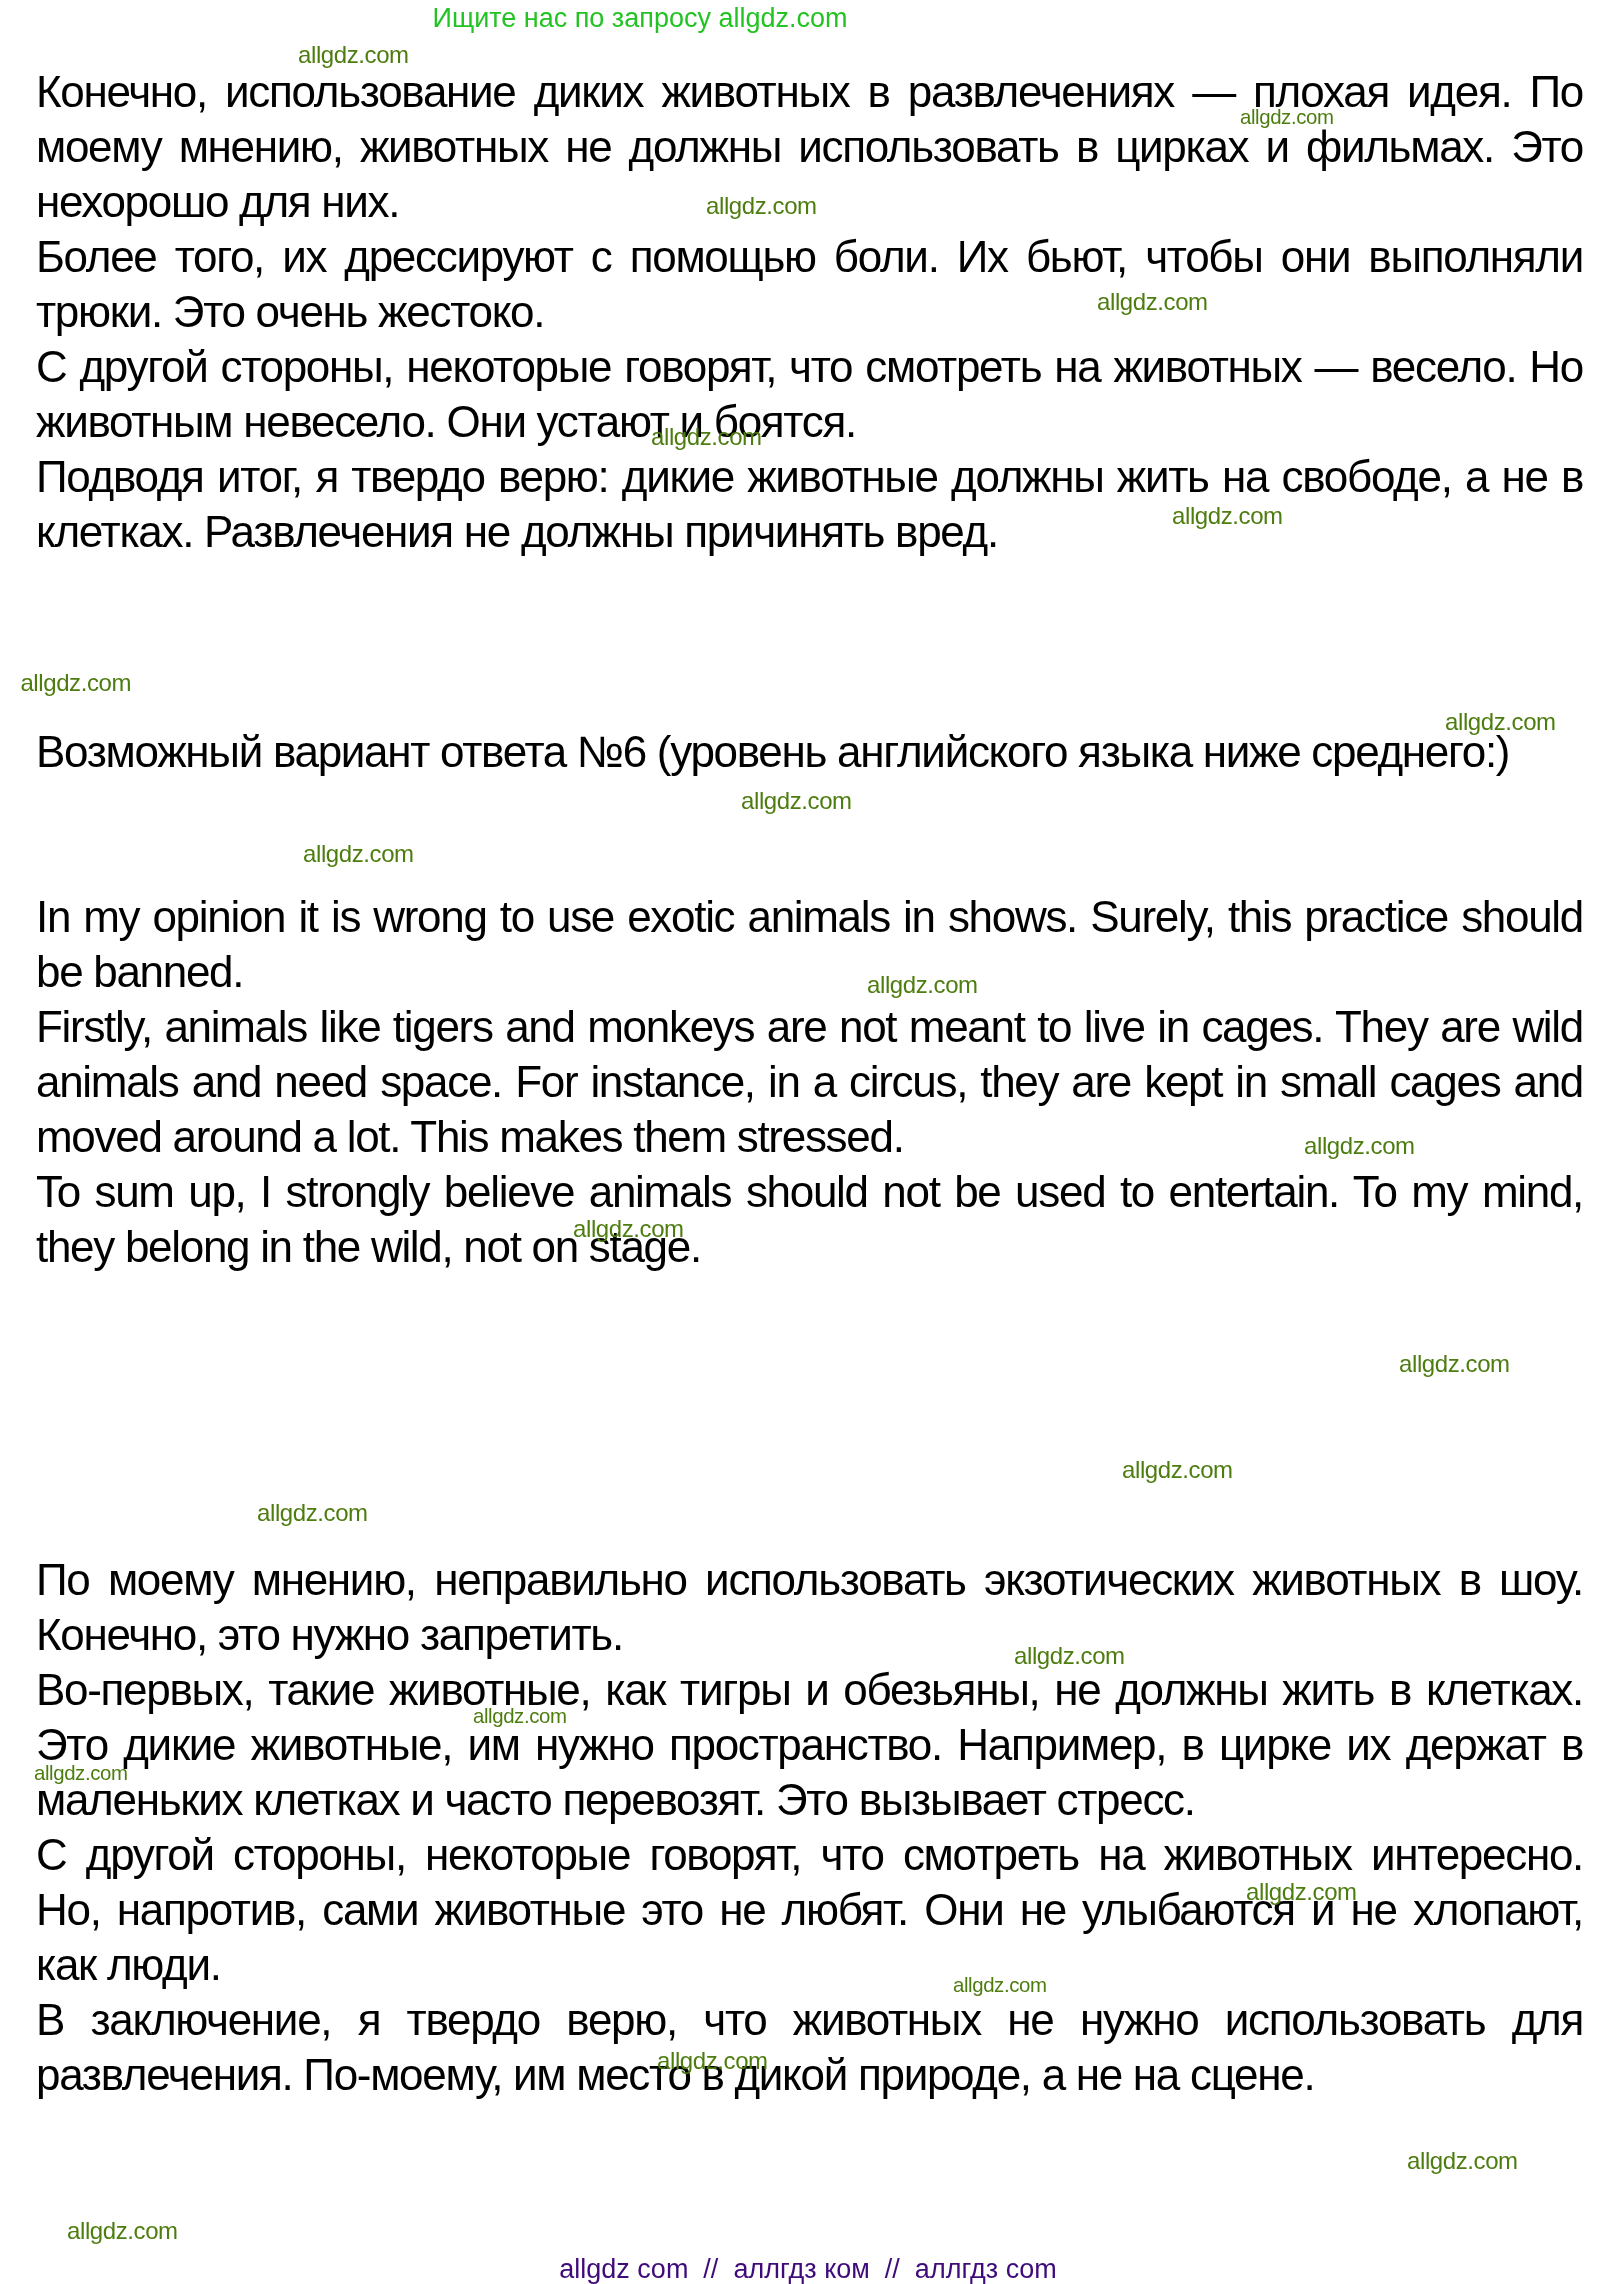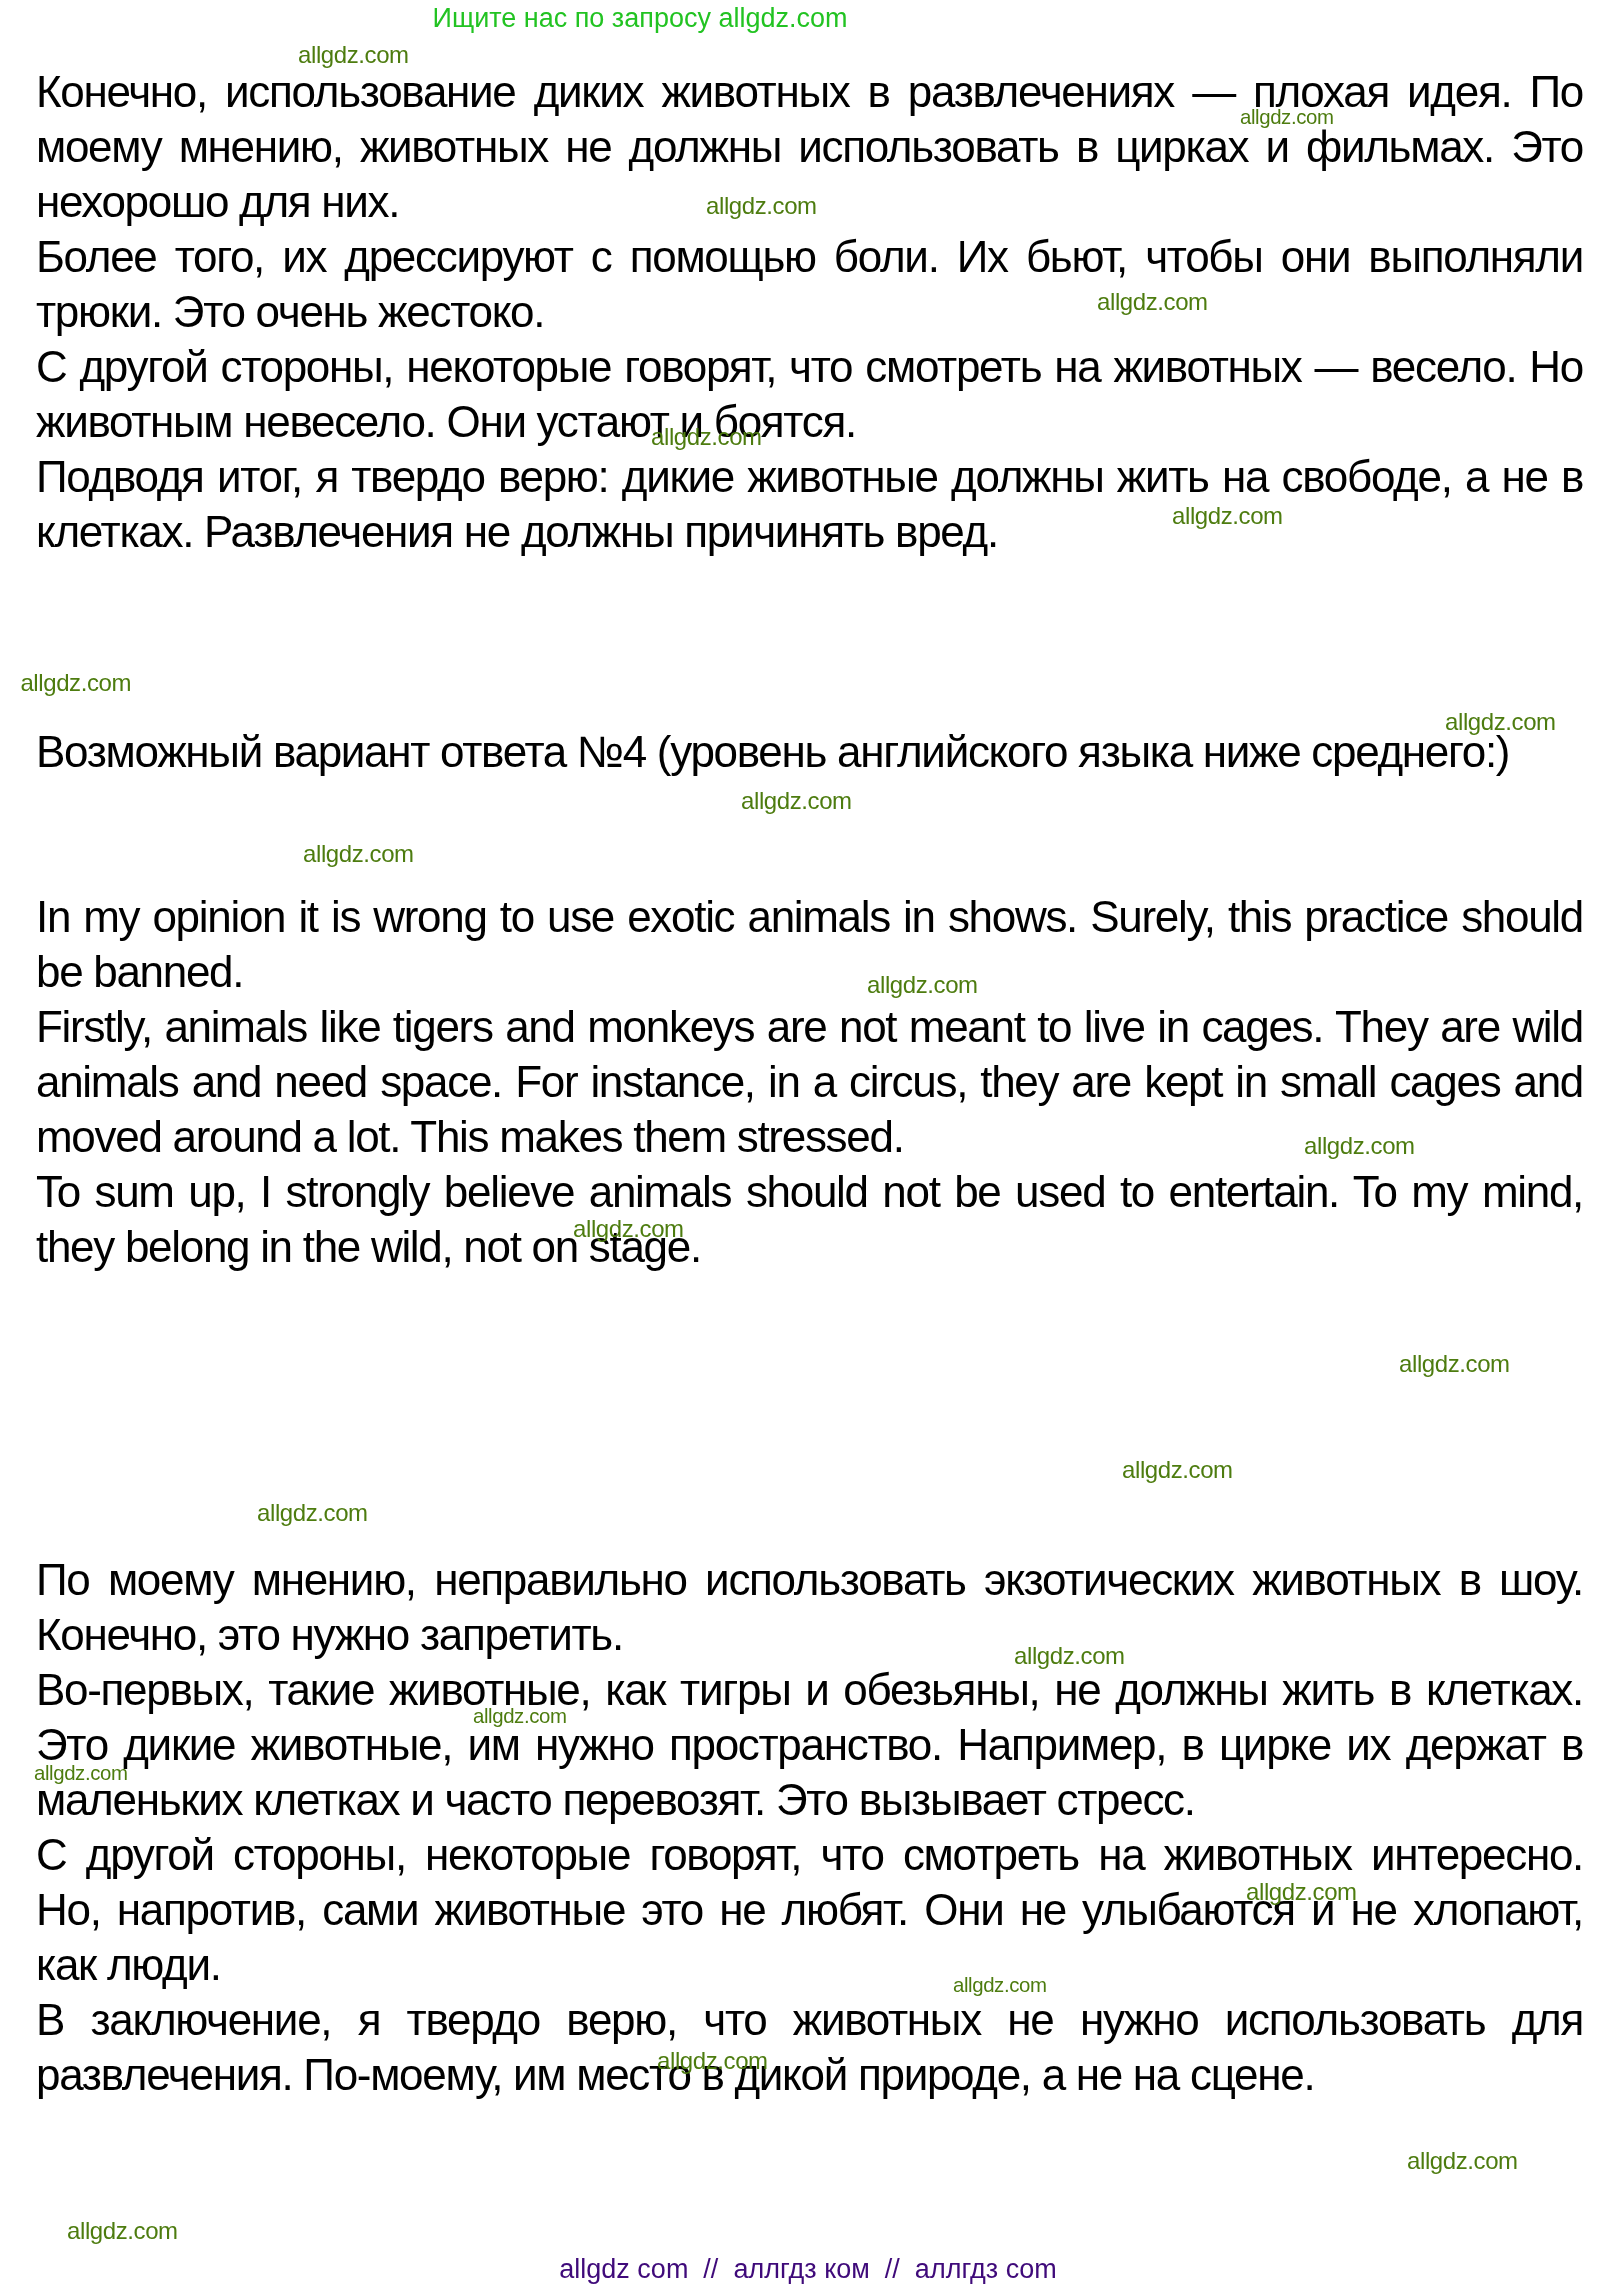--- a/index.html
+++ b/index.html
@@ -16,21 +16,21 @@
 <div class="header">Ищите нас по запросу allgdz.com</div>
 
 <div class="doc" style="top:64px;">
   <p class="para">Конечно, использование диких животных в развлечениях — плохая идея. По моему мнению, животных не должны использовать в цирках и фильмах. Это нехорошо для них.</p>
   <p class="para">Более того, их дрессируют с помощью боли. Их бьют, чтобы они выполняли трюки. Это очень жестоко.</p>
   <p class="para">С другой стороны, некоторые говорят, что смотреть на животных — весело. Но животным невесело. Они устают и боятся.</p>
   <p class="para">Подводя итог, я твердо верю: дикие животные должны жить на свободе, а не в клетках. Развлечения не должны причинять вред.</p>
 </div>
 
 <div class="doc" style="top:724px;">
-  <p class="para">Возможный вариант ответа №4 (уровень английского языка ниже среднего:)</p>
+  <p class="para">Возможный вариант ответа №6 (уровень английского языка ниже среднего:)</p>
 </div>
 
 <div class="doc" style="top:889px;">
   <p class="para">In my opinion it is wrong to use exotic animals in shows. Surely, this practice should be banned.</p>
   <p class="para">Firstly, animals like tigers and monkeys are not meant to live in cages. They are wild animals and need space. For instance, in a circus, they are kept in small cages and moved around a lot. This makes them stressed.</p>
   <p class="para">To sum up, I strongly believe animals should not be used to entertain. To my mind, they belong in the wild, not on stage.</p>
 </div>
 
 <div class="doc" style="top:1552px;">
   <p class="para">По моему мнению, неправильно использовать экзотических животных в шоу. Конечно, это нужно запретить.</p>

